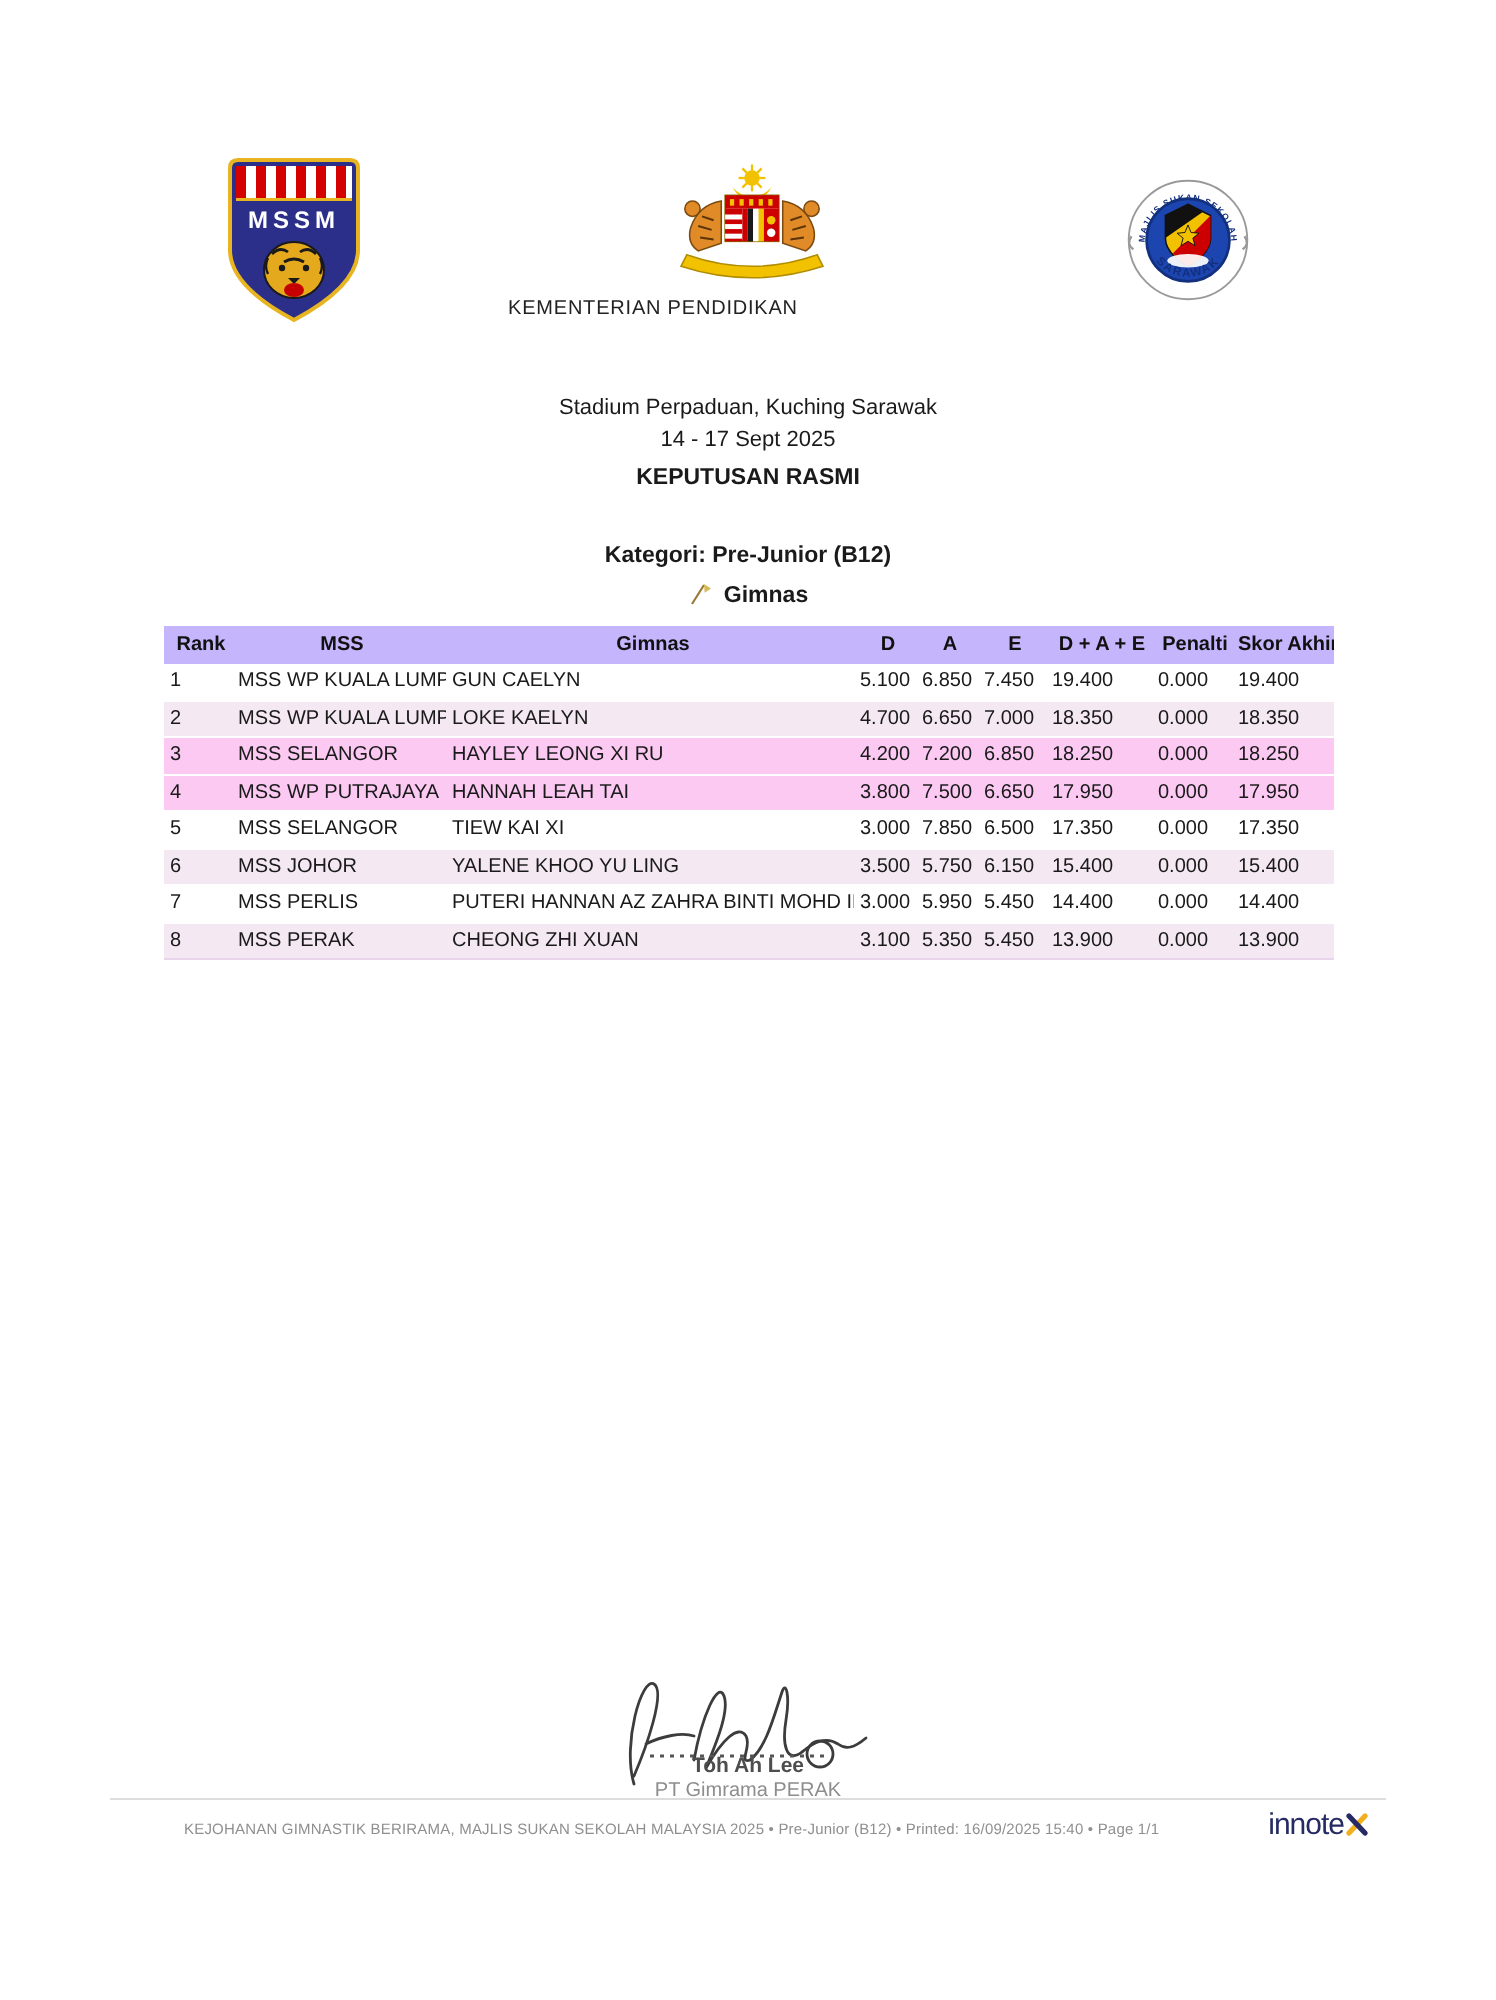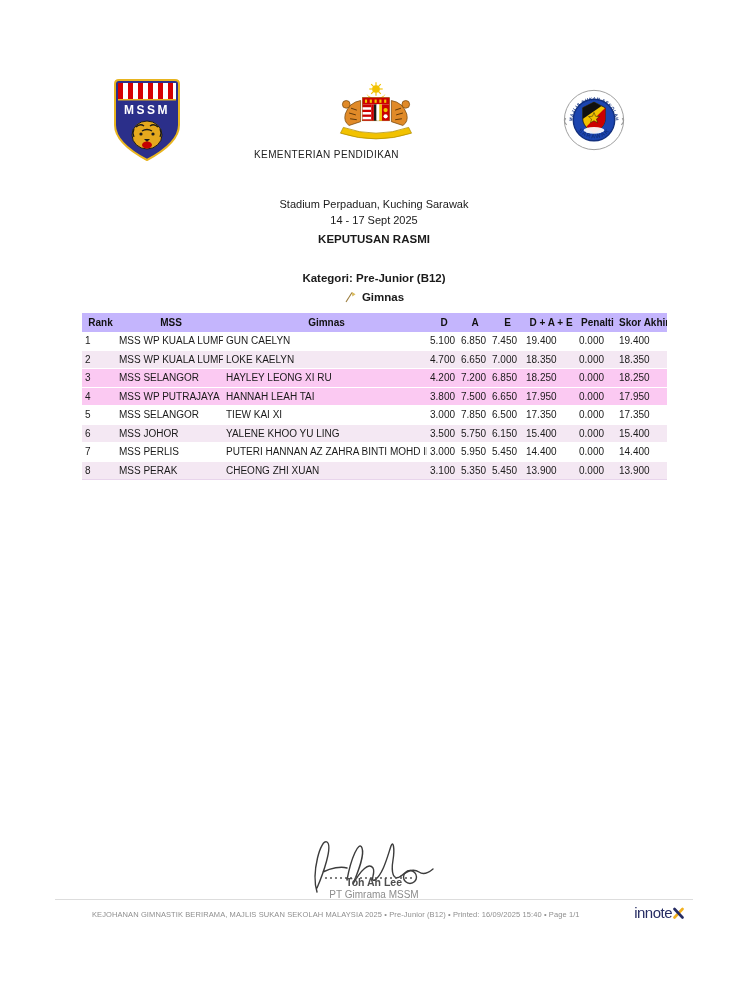--- a/index.html
+++ b/index.html
@@ -269,21 +269,21 @@
       <g fill="none" stroke="#3c3c3c" stroke-width="1.4" stroke-linecap="round">
         <path d="M28,64 C22,44 32,10 38,14 C44,18 34,46 28,60 M34,44 C42,40 52,38 58,40"></path>
         <path d="M58,52 C62,30 70,12 73,20 C76,28 68,46 64,56 C72,42 80,34 84,40 C87,45 80,54 86,52"></path>
         <path d="M86,52 C94,46 98,30 102,18 C104,12 106,20 104,32 C102,44 104,54 112,48"></path>
         <path d="M112,48 C118,43 124,40 130,44 C134,47 138,46 144,41"></path>
         <circle cx="121" cy="49" r="6.5"></circle>
       </g>
       <line x1="36" y1="50" x2="126" y2="50" stroke="#555" stroke-width="1.6" stroke-dasharray="2,3"></line>
     </svg>
     <div class="sig-name">Toh Ah Lee</div>
-    <div class="sig-role">PT Gimrama MSSM</div>
+    <div class="sig-role">PT Gimrama PERAK</div>
   </div>
 
   <div class="foot-rule"></div>
   <div class="foot-info">KEJOHANAN GIMNASTIK BERIRAMA, MAJLIS SUKAN SEKOLAH MALAYSIA 2025 • Pre-Junior (B12) • Printed: 16/09/2025 15:40 • Page 1/1</div>
   <div class="brand"><span>innote</span><svg class="x-ico" width="11" height="12" viewBox="0 0 11 12">
       <line x1="9.5" y1="2" x2="1.5" y2="10.5" stroke="#F2B01E" stroke-width="2.6" stroke-linecap="round"></line>
       <line x1="1.5" y1="2" x2="9.5" y2="10.5" stroke="#262C63" stroke-width="2.6" stroke-linecap="round"></line>
     </svg></div>
 
 </div>

